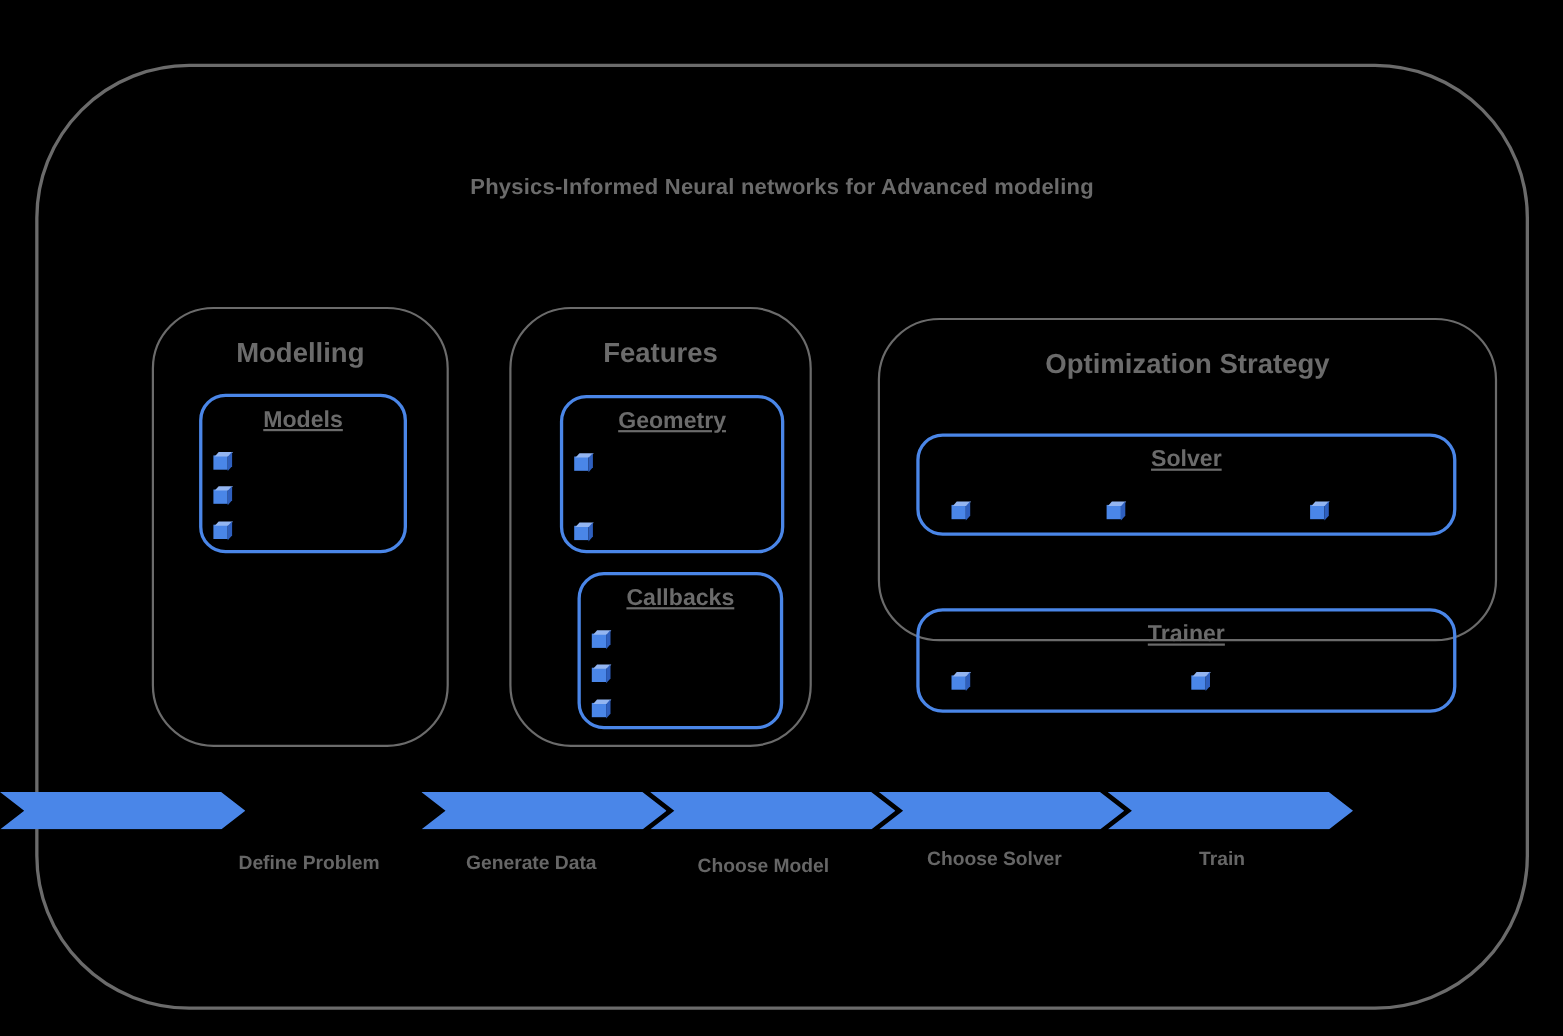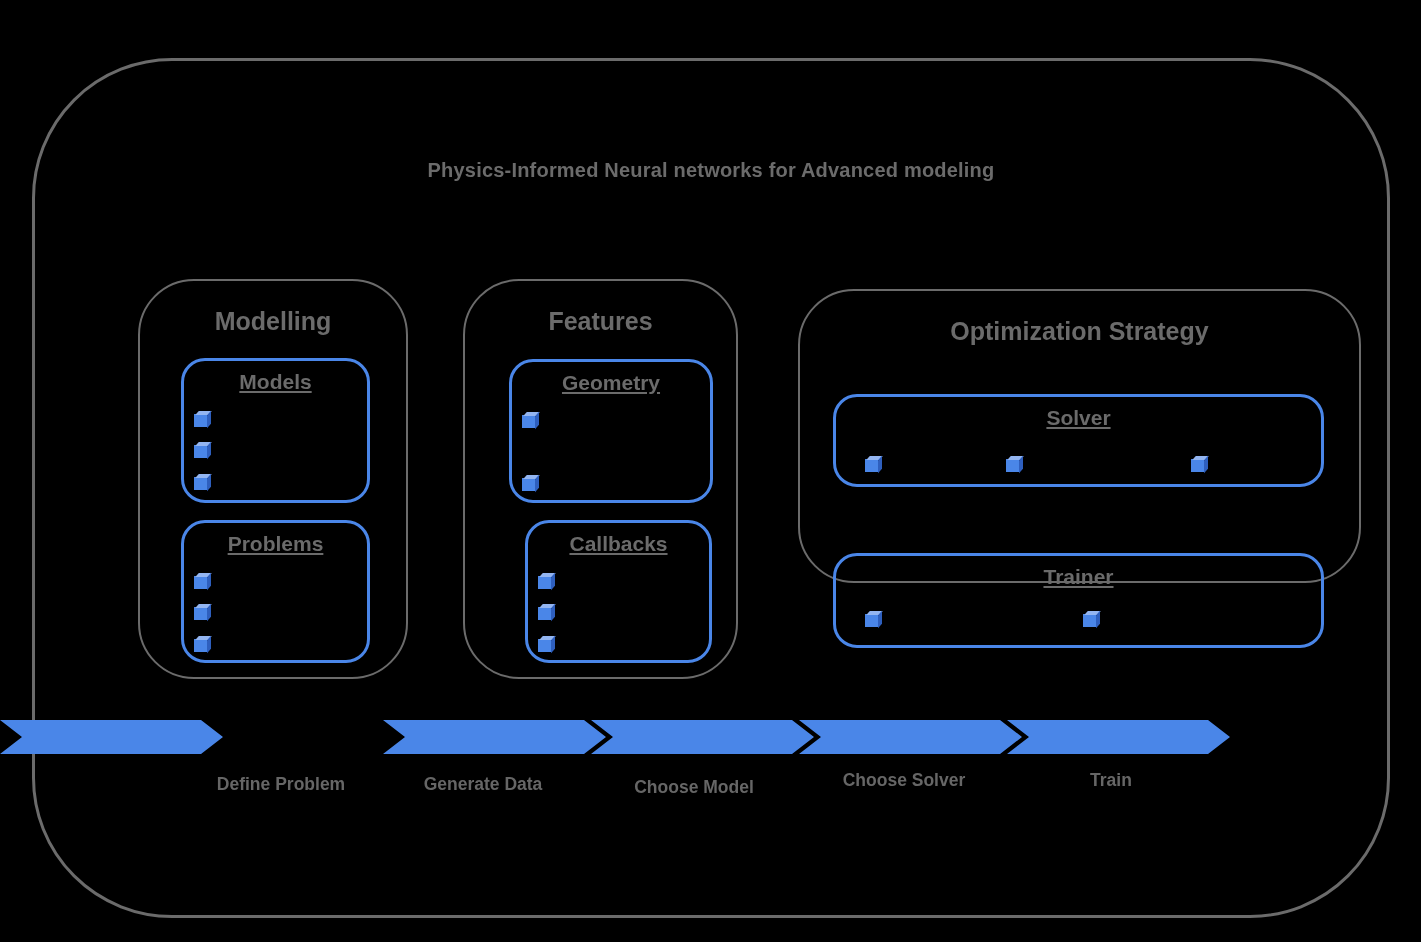--- a/index.html
+++ b/index.html
@@ -115,40 +115,20 @@
             <span class="t"></span>
             <span class="r"></span>
           </div>
           <div class="cube">
             <span class="f"></span>
             <span class="t"></span>
             <span class="r"></span>
           </div>
         </div>
     </div>
-    <div class="bluebox box-problems">
-      <div class="box-title">Problems</div>
-      <div class="bullets vbullets">
-          <div class="cube">
-            <span class="f"></span>
-            <span class="t"></span>
-            <span class="r"></span>
-          </div>
-          <div class="cube">
-            <span class="f"></span>
-            <span class="t"></span>
-            <span class="r"></span>
-          </div>
-          <div class="cube">
-            <span class="f"></span>
-            <span class="t"></span>
-            <span class="r"></span>
-          </div>
-        </div>
-    </div>
   </div>
 
   <div class="section section-features">
     <div class="section-title">Features</div>
     <div class="bluebox box-geometry">
       <div class="box-title">Geometry</div>
       <div class="bullets vbullets sparse">
           <div class="cube">
             <span class="f"></span>
             <span class="t"></span>

